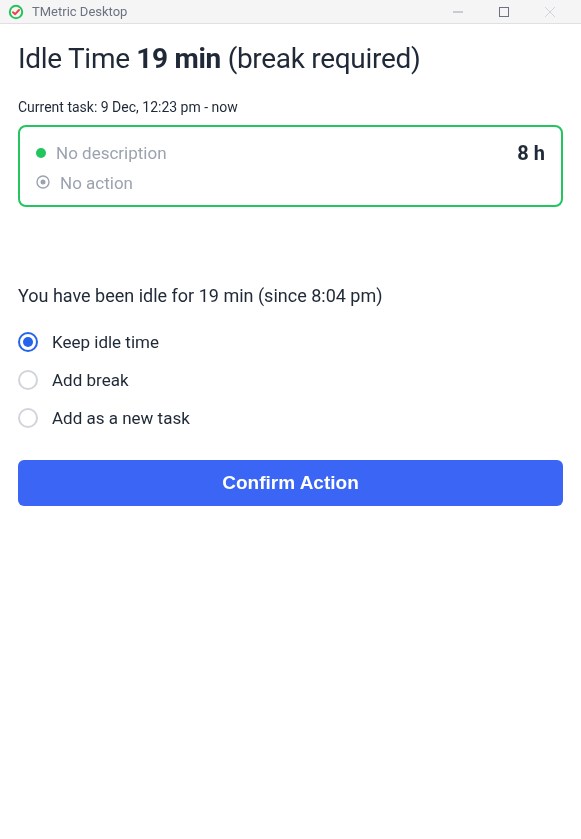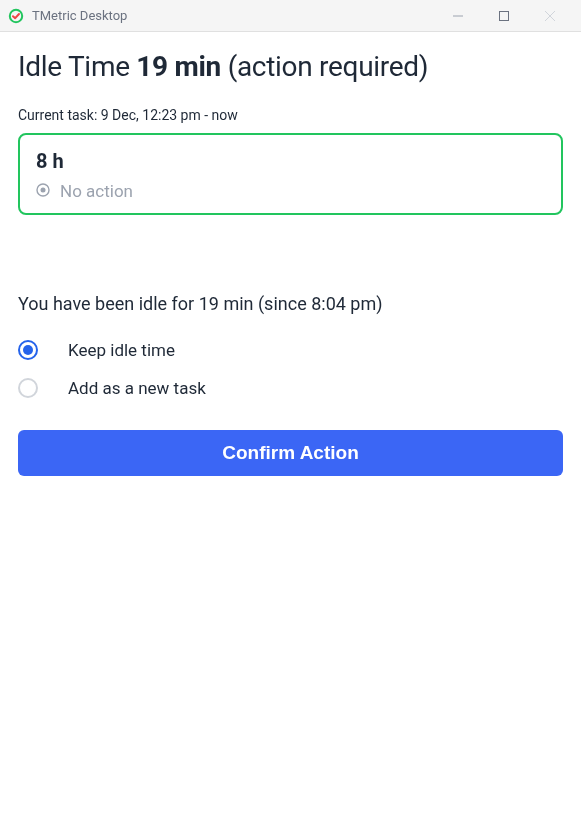--- a/index.html
+++ b/index.html
@@ -8,21 +8,21 @@
       box-sizing: border-box;
     }
     body {
       font-family: -apple-system, BlinkMacSystemFont, "Segoe UI", Roboto, Helvetica, Arial, sans-serif;
       background: #ffffff;
       width: 581px;
       height: 839px;
       overflow: hidden;
     }
     .title-bar {
-      height: 32px;
+      height: 24px;
       display: flex;
       align-items: center;
       padding: 0 8px;
       background: #f5f5f5;
       border-bottom: 1px solid #e0e0e0;
       position: relative;
     }
     .app-logo {
       width: 16px;
       height: 16px;
@@ -113,21 +113,21 @@
     }
     .radio-options {
       display: flex;
       flex-direction: column;
       gap: 18px;
       margin-bottom: 32px;
     }
     .radio-item {
       display: flex;
       align-items: flex-end;
-      gap: 30px;
+      gap: 14px;
       cursor: pointer;
     }
     .radio-circle {
       width: 20px;
       height: 20px;
       border: 2px solid #d1d5db;
       border-radius: 50%;
       display: flex;
       align-items: center;
       justify-content: center;
@@ -184,27 +184,31 @@
       <svg width="10" height="10" viewBox="0 0 10 10">
           <line x1="0" y1="0" x2="10" y2="10" stroke="#d1d5db" stroke-width="1"></line>
           <line x1="10" y1="0" x2="0" y2="10" stroke="#d1d5db" stroke-width="1"></line>
         </svg>
     </div>
   </div>
 </div>
 
 <div class="content">
   <h1 class="main-heading">
-    <span>Idle Time </span><span class="bold">19 min</span><span> (action required)</span>
+    <span>Idle Time </span><span class="bold">19 min</span><span> (break required)</span>
   </h1>
 
   <div class="current-task-label">Current task: 9 Dec, 12:23 pm - now</div>
 
   <div class="task-card">
     <div class="task-row top">
+      <div class="task-left">
+        <span class="dot-icon"></span>
+        <span class="task-text">No description</span>
+      </div>
       <span class="duration">8 h</span>
     </div>
     <div class="task-row">
       <span class="project-icon">
         <svg width="14" height="14" viewBox="0 0 14 14">
           <circle cx="7" cy="7" r="6" fill="none" stroke="#9ca3af" stroke-width="1.4"></circle>
           <circle cx="7" cy="7" r="2.5" fill="#9ca3af"></circle>
         </svg>
       </span>
       <span class="task-text">No action</span>
@@ -215,18 +219,22 @@
 
   <div class="radio-options">
     <div class="radio-item">
       <span class="radio-circle selected">
         <span class="radio-dot"></span>
       </span>
       <span class="radio-label">Keep idle time</span>
     </div>
     <div class="radio-item">
       <span class="radio-circle"></span>
+      <span class="radio-label">Add break</span>
+    </div>
+    <div class="radio-item">
+      <span class="radio-circle"></span>
       <span class="radio-label">Add as a new task</span>
     </div>
   </div>
 
   <button class="confirm-btn">Confirm Action</button>
 </div>
 
 </body></html>

